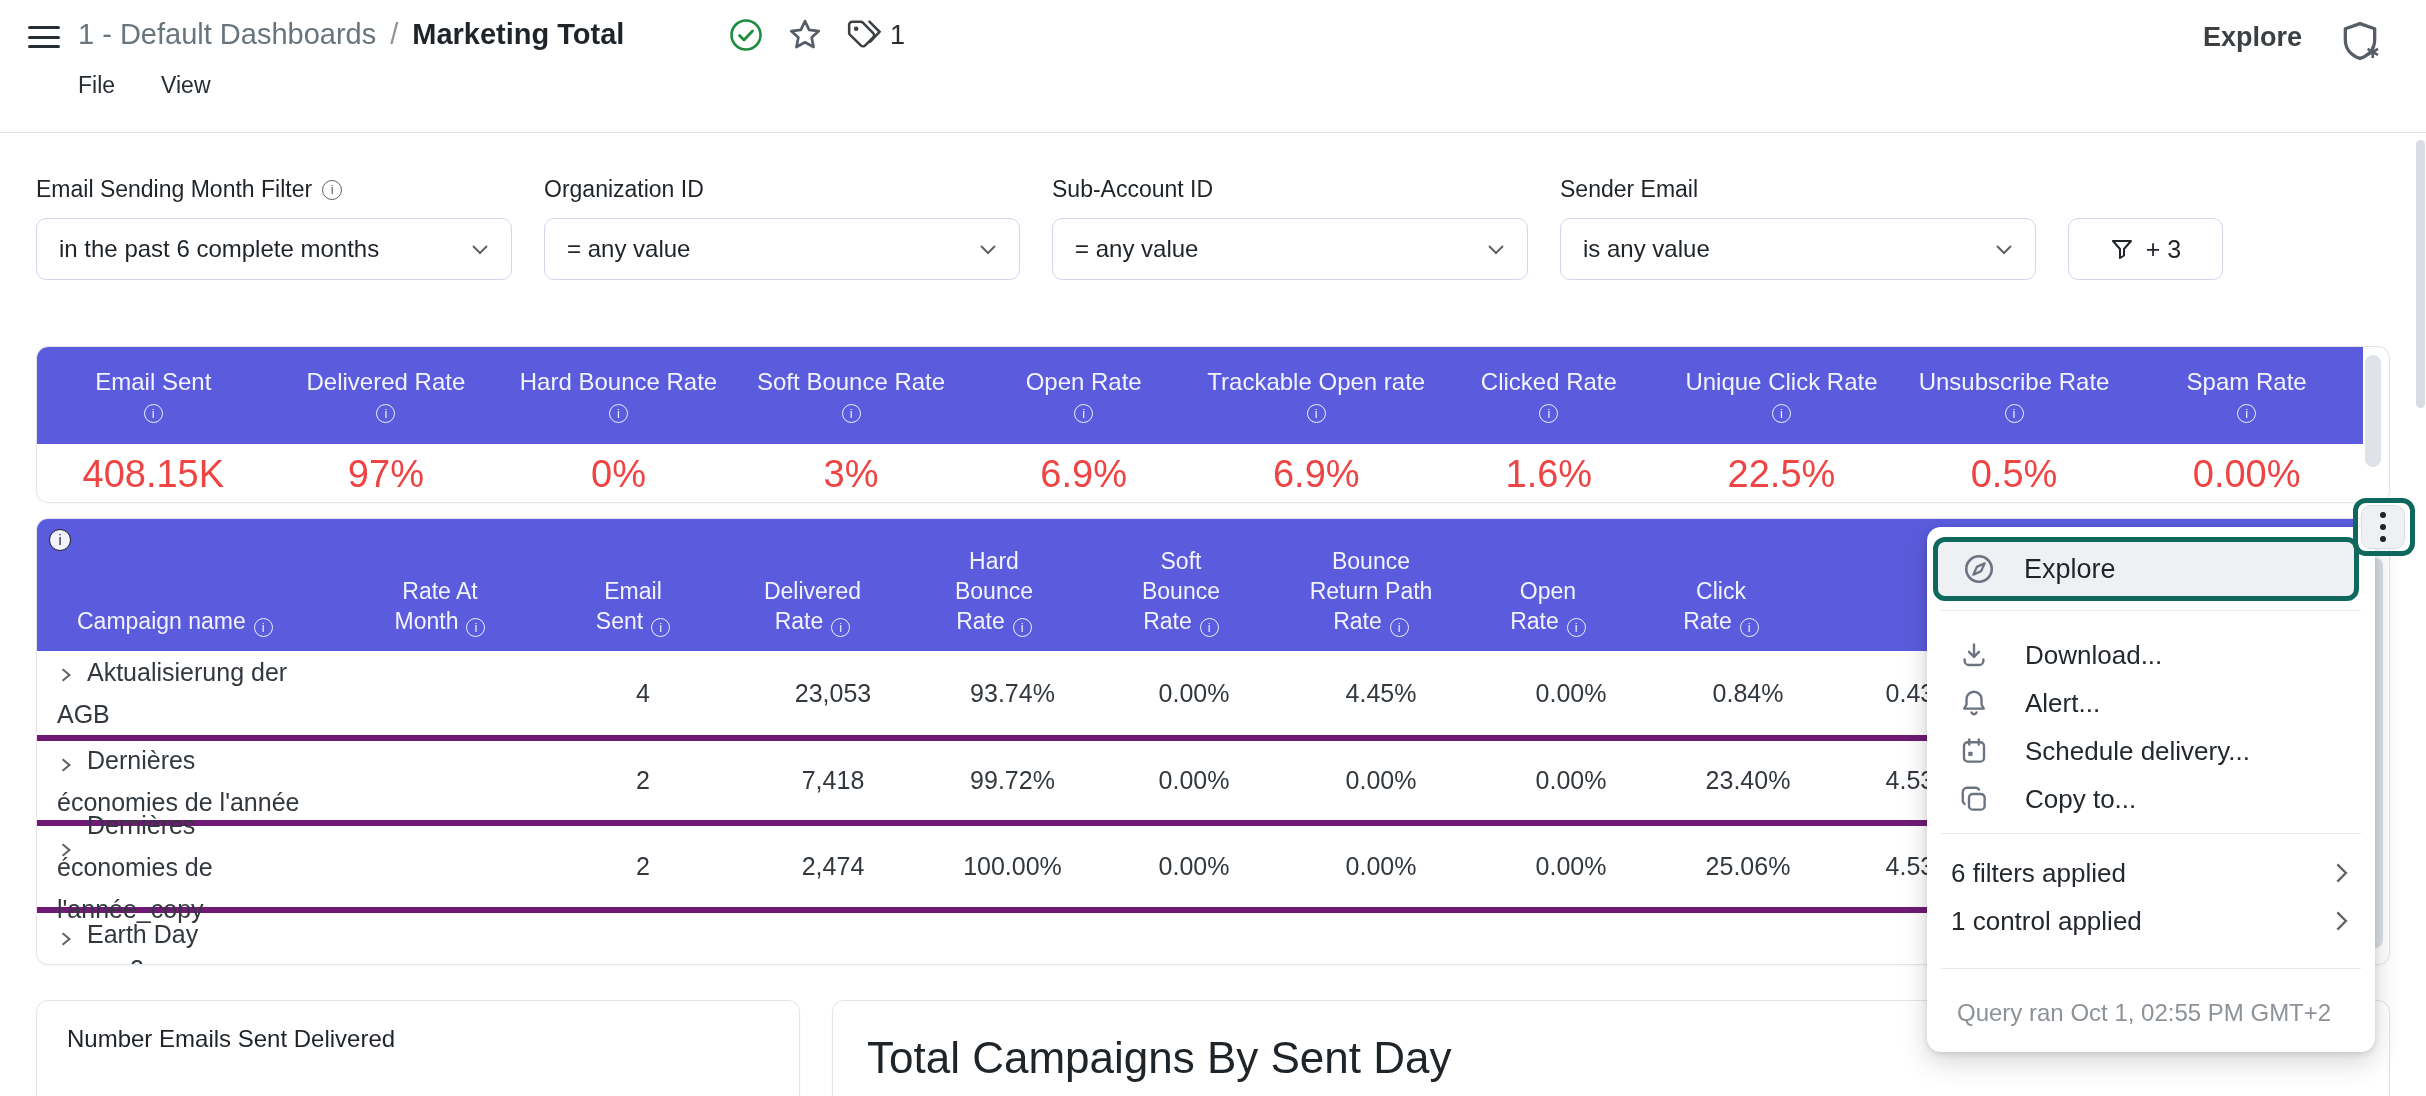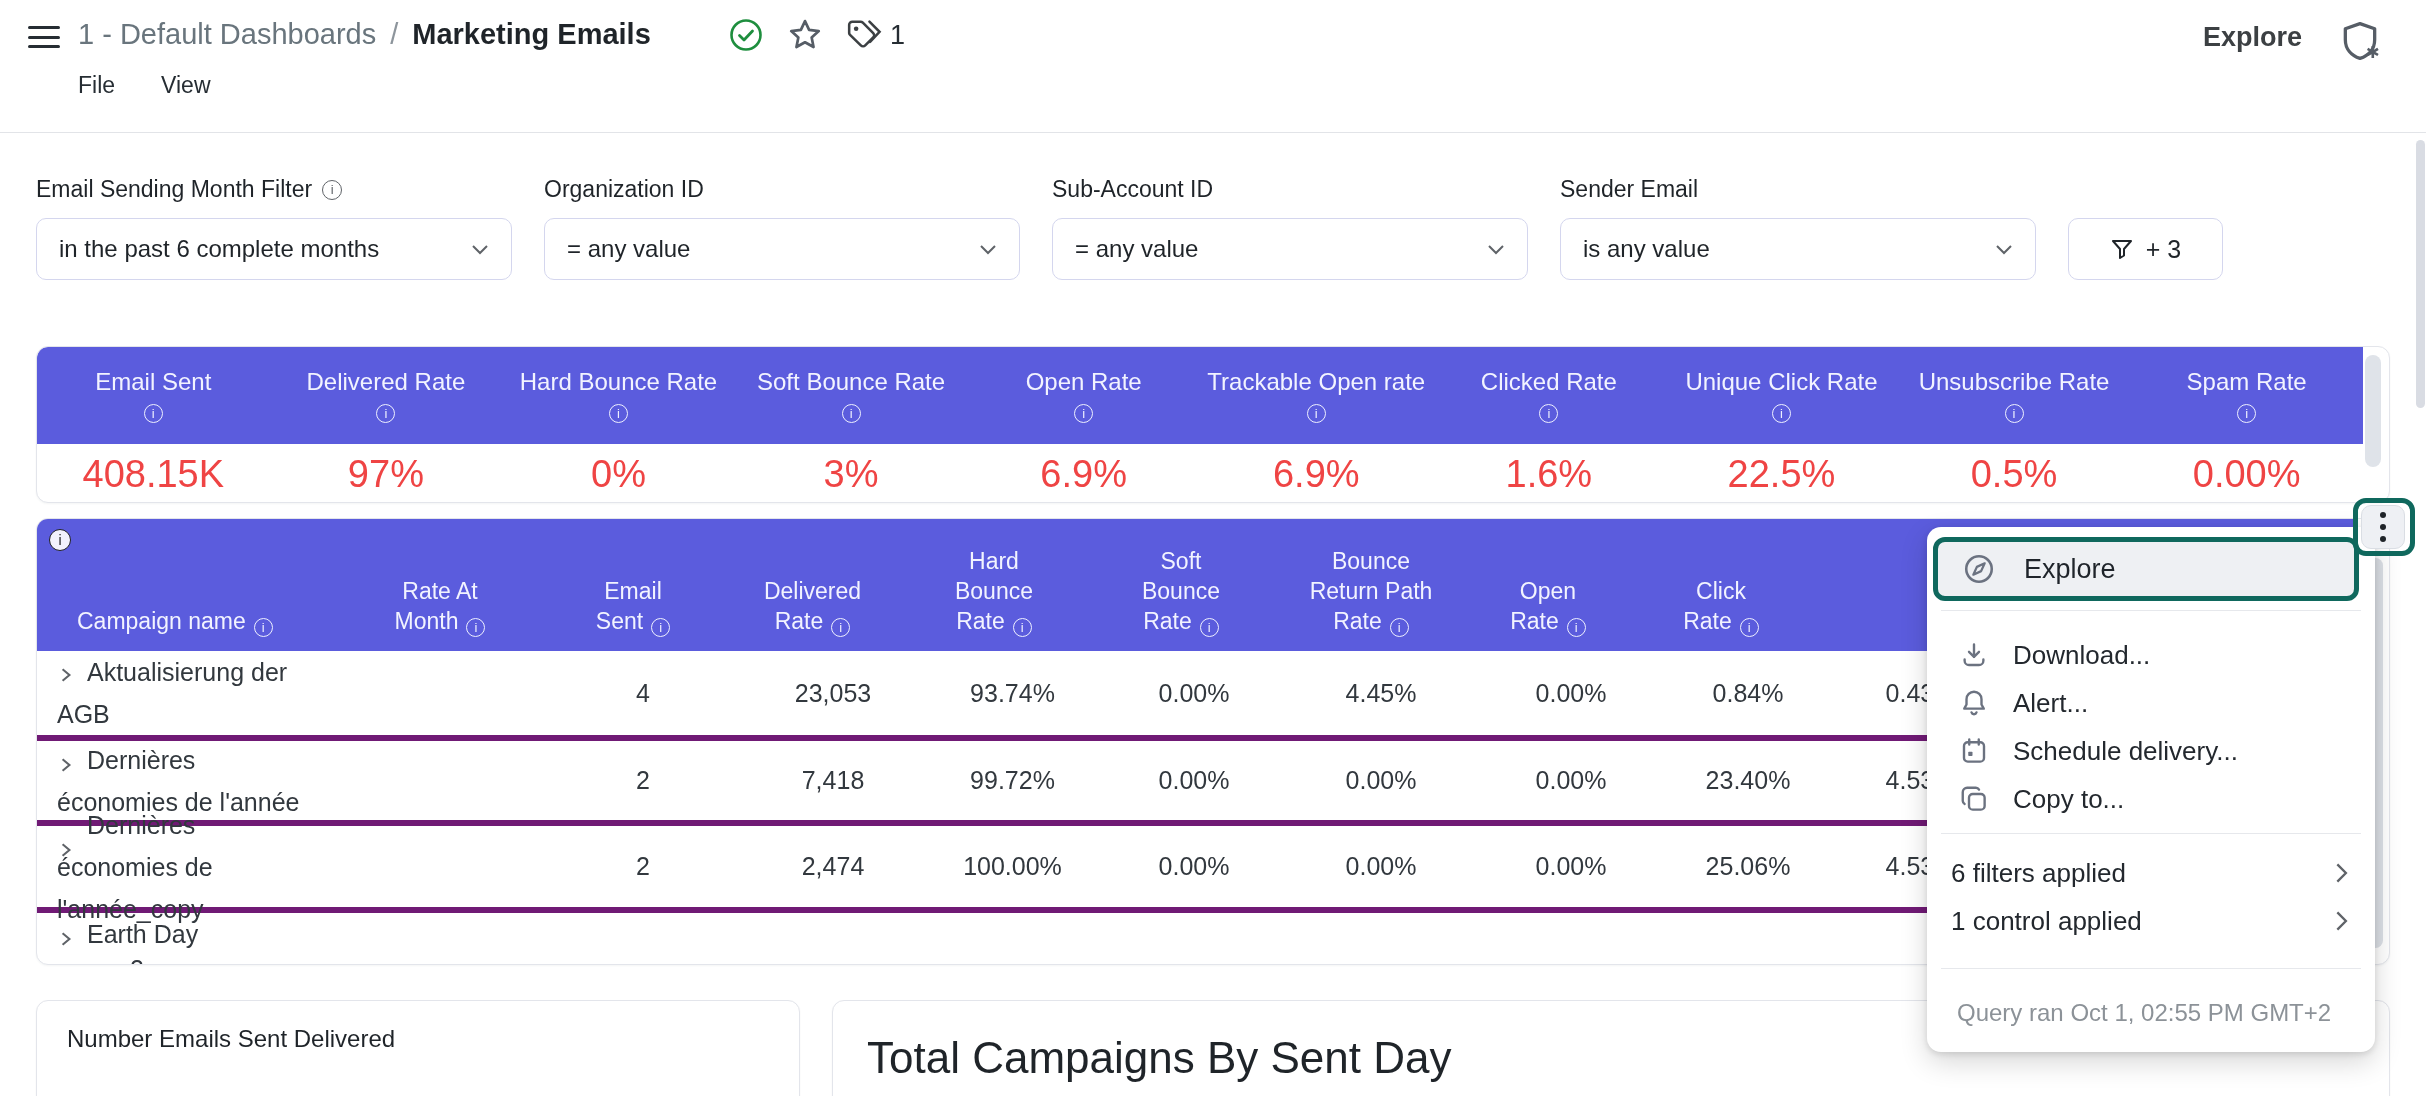--- a/index.html
+++ b/index.html
@@ -91,21 +91,21 @@
   .kebab-btn{position:absolute;left:3px;top:2px;width:44px;height:44px;background:#eef0f4;border:1px solid #dadee4;
              border-radius:10px;display:flex;flex-direction:column;align-items:center;justify-content:center;gap:6px;cursor:pointer;}
   .kebab-btn i{width:6px;height:6px;border-radius:50%;background:#1f2429;}
   .tile-menu{position:absolute;left:1927px;top:527px;width:448px;height:525px;background:#fff;border-radius:14px;
              box-shadow:0 2px 6px rgba(0,0,0,.12),0 10px 28px rgba(0,0,0,.16);z-index:11;}
   .explore-ring{position:absolute;left:6px;top:10px;width:426px;height:64px;border:5px solid #0f685d;border-radius:12px;
                 background:#eef0f3;display:flex;align-items:center;gap:28px;padding-left:24px;cursor:pointer;}
   .explore-lbl{font-size:27px;color:#1f242a;}
   .mdiv{position:absolute;left:14px;right:14px;height:1px;background:#e6e8ec;}
   .mitems{position:absolute;left:0;top:104px;width:100%;}
-  .mitem{height:48px;display:flex;align-items:center;gap:24px;padding-left:32px;font-size:26px;color:#23282e;cursor:pointer;}
+  .mitem{height:48px;display:flex;align-items:center;gap:36px;padding-left:32px;font-size:26px;color:#23282e;cursor:pointer;}
   .mapplied{position:absolute;left:0;top:322px;width:100%;}
   .arow{height:48px;display:flex;align-items:center;justify-content:space-between;padding:0 26px 0 24px;
         font-size:26px;color:#23282e;cursor:pointer;}
   .mquery{position:absolute;left:30px;top:462px;height:48px;display:flex;align-items:center;font-size:24px;color:#8c9298;}
 
   
   .page-scroll{position:absolute;right:1px;top:140px;width:9px;height:268px;background:#d9dce3;border-radius:5px;cursor:pointer;}
 
   svg{display:block;}
 </style>
@@ -116,21 +116,21 @@
 
   <div class="topbar">
     <div class="hamburger">
         <span></span>
         <span></span>
         <span></span>
       </div>
     <div class="crumbs">
       <span class="crumb-root">1 - Default Dashboards</span>
       <span class="crumb-sep">/</span>
-      <span class="crumb-title">Marketing Emails</span>
+      <span class="crumb-title">Marketing Total</span>
     </div>
     <div class="title-icons">
       <span>
         <svg width="36" height="36" viewBox="0 0 36 36">
             <circle cx="18" cy="18" r="14.5" fill="none" stroke="#1e8e3e" stroke-width="2.6"></circle>
             <path d="M11.5 18.5l4.5 4.5 8.5-9" fill="none" stroke="#1e8e3e" stroke-width="2.8" stroke-linecap="round" stroke-linejoin="round"></path>
           </svg>
       </span>
       <span>
         <svg width="38" height="38" viewBox="0 0 24 24">

